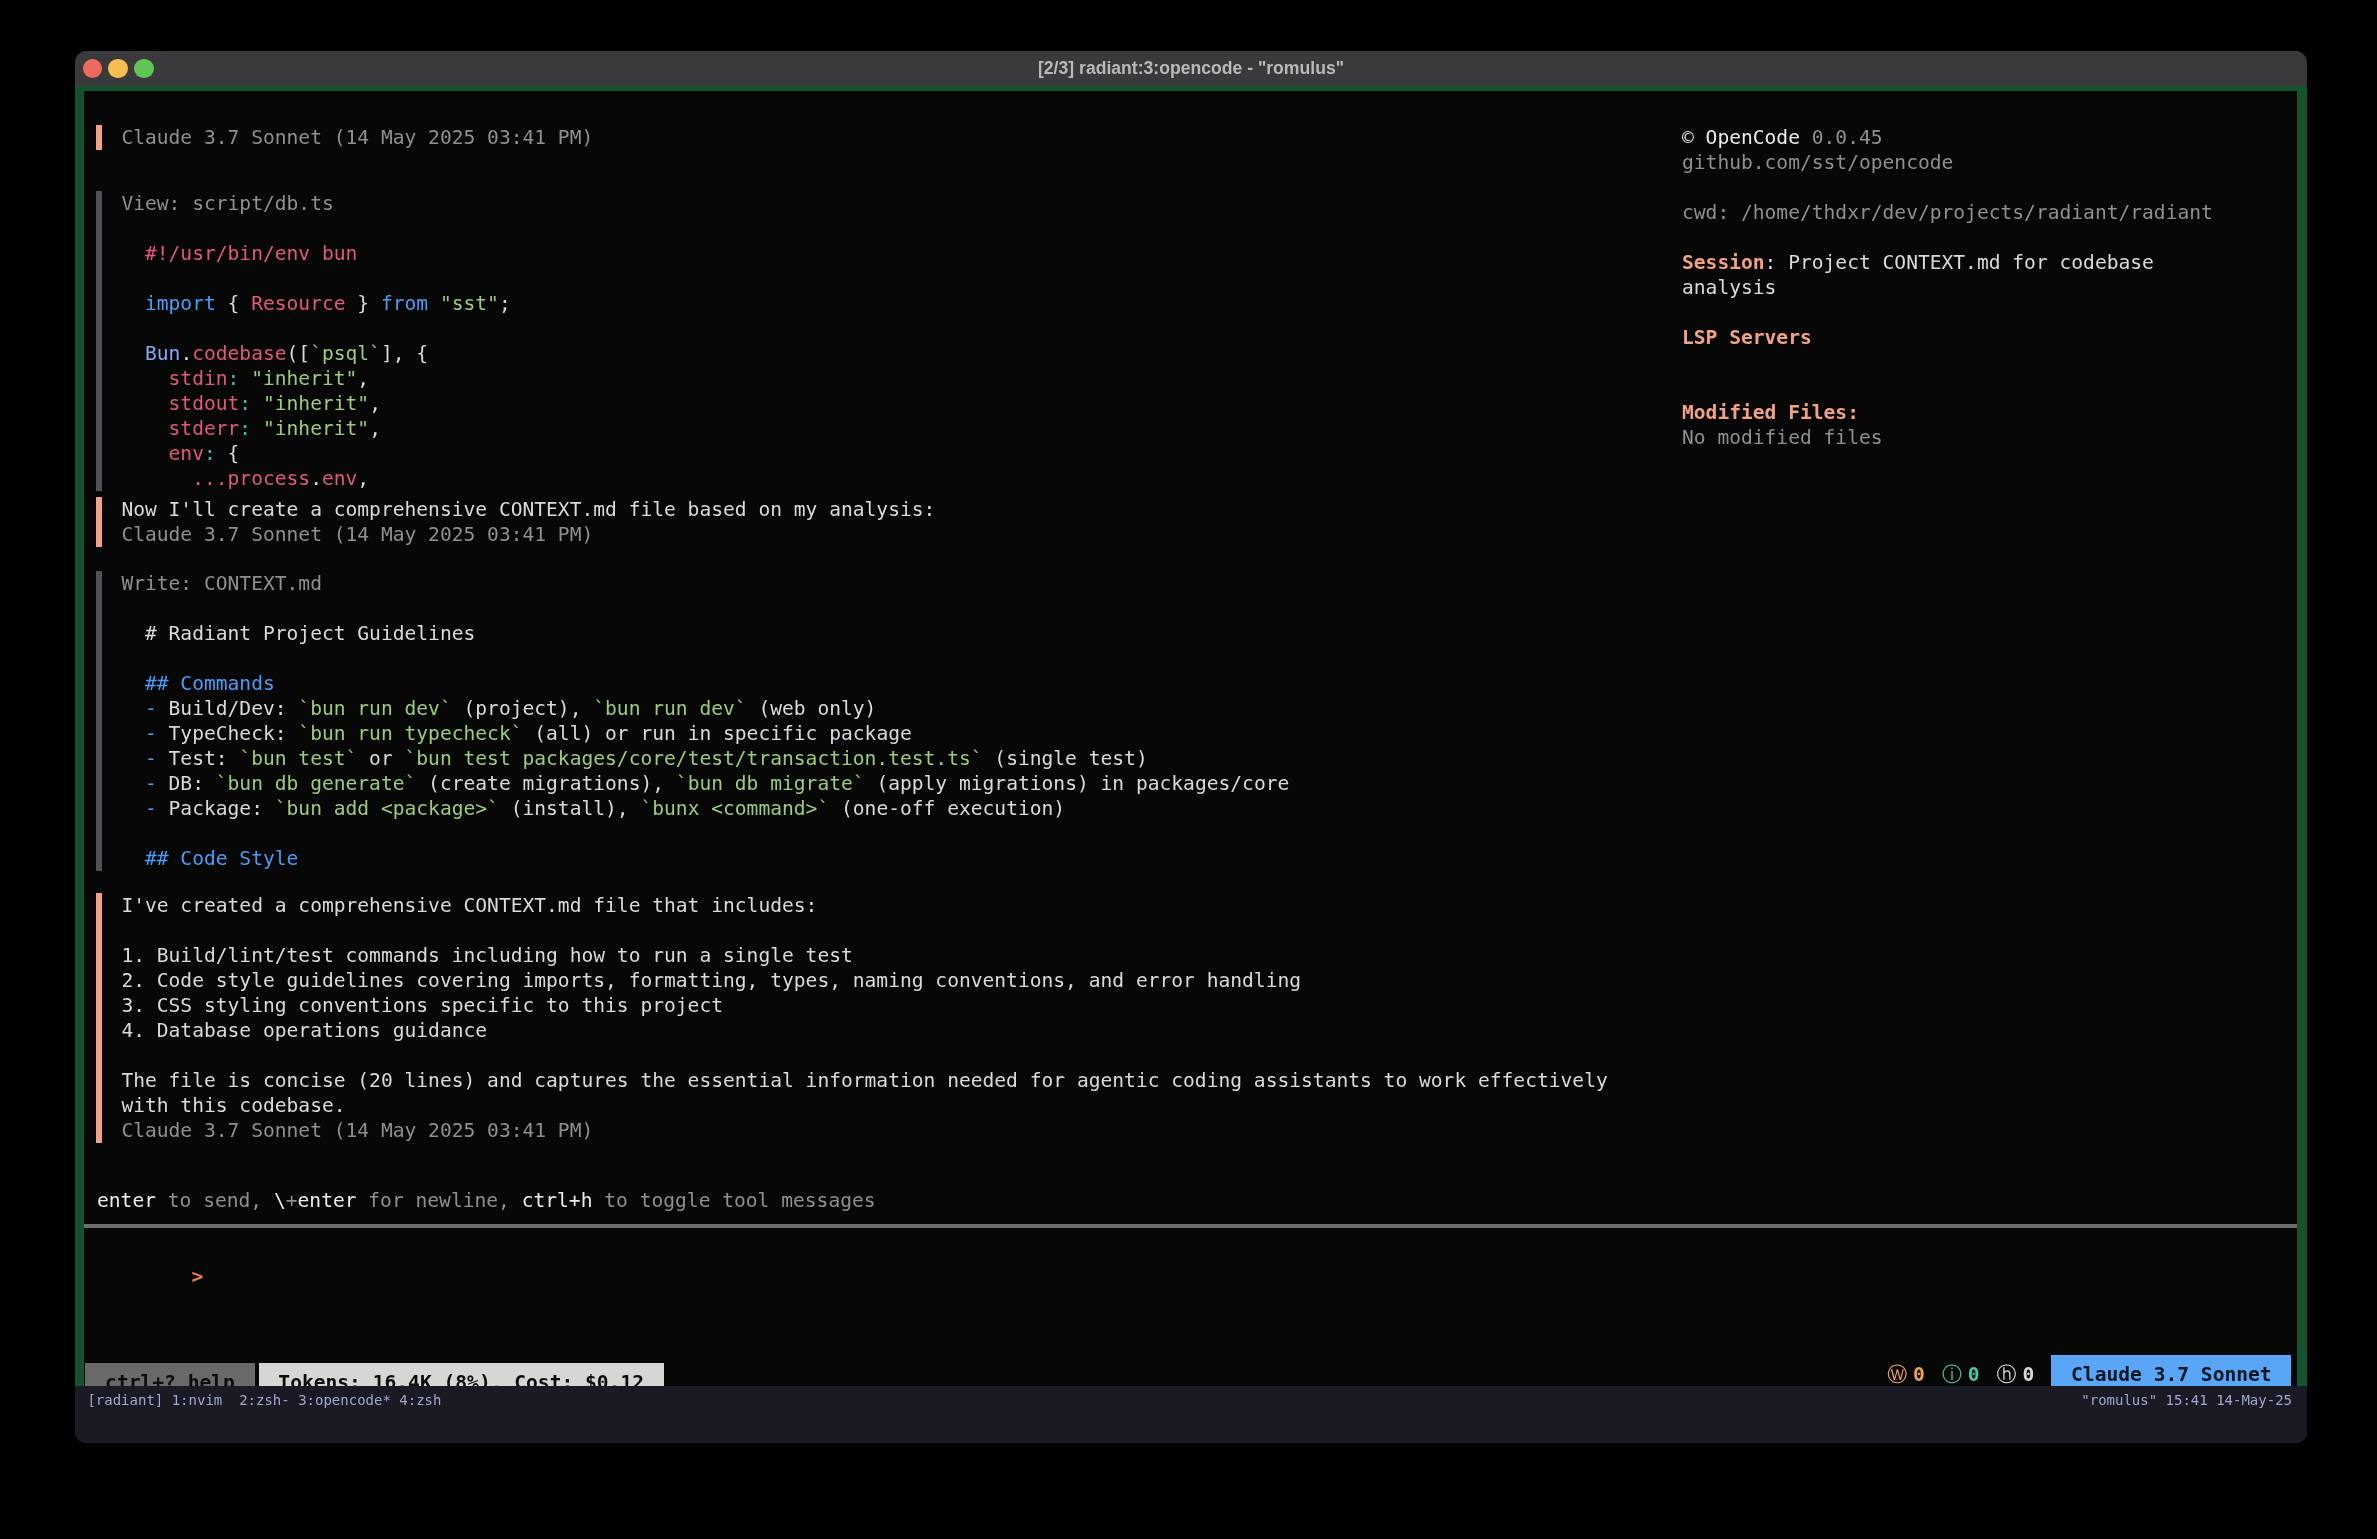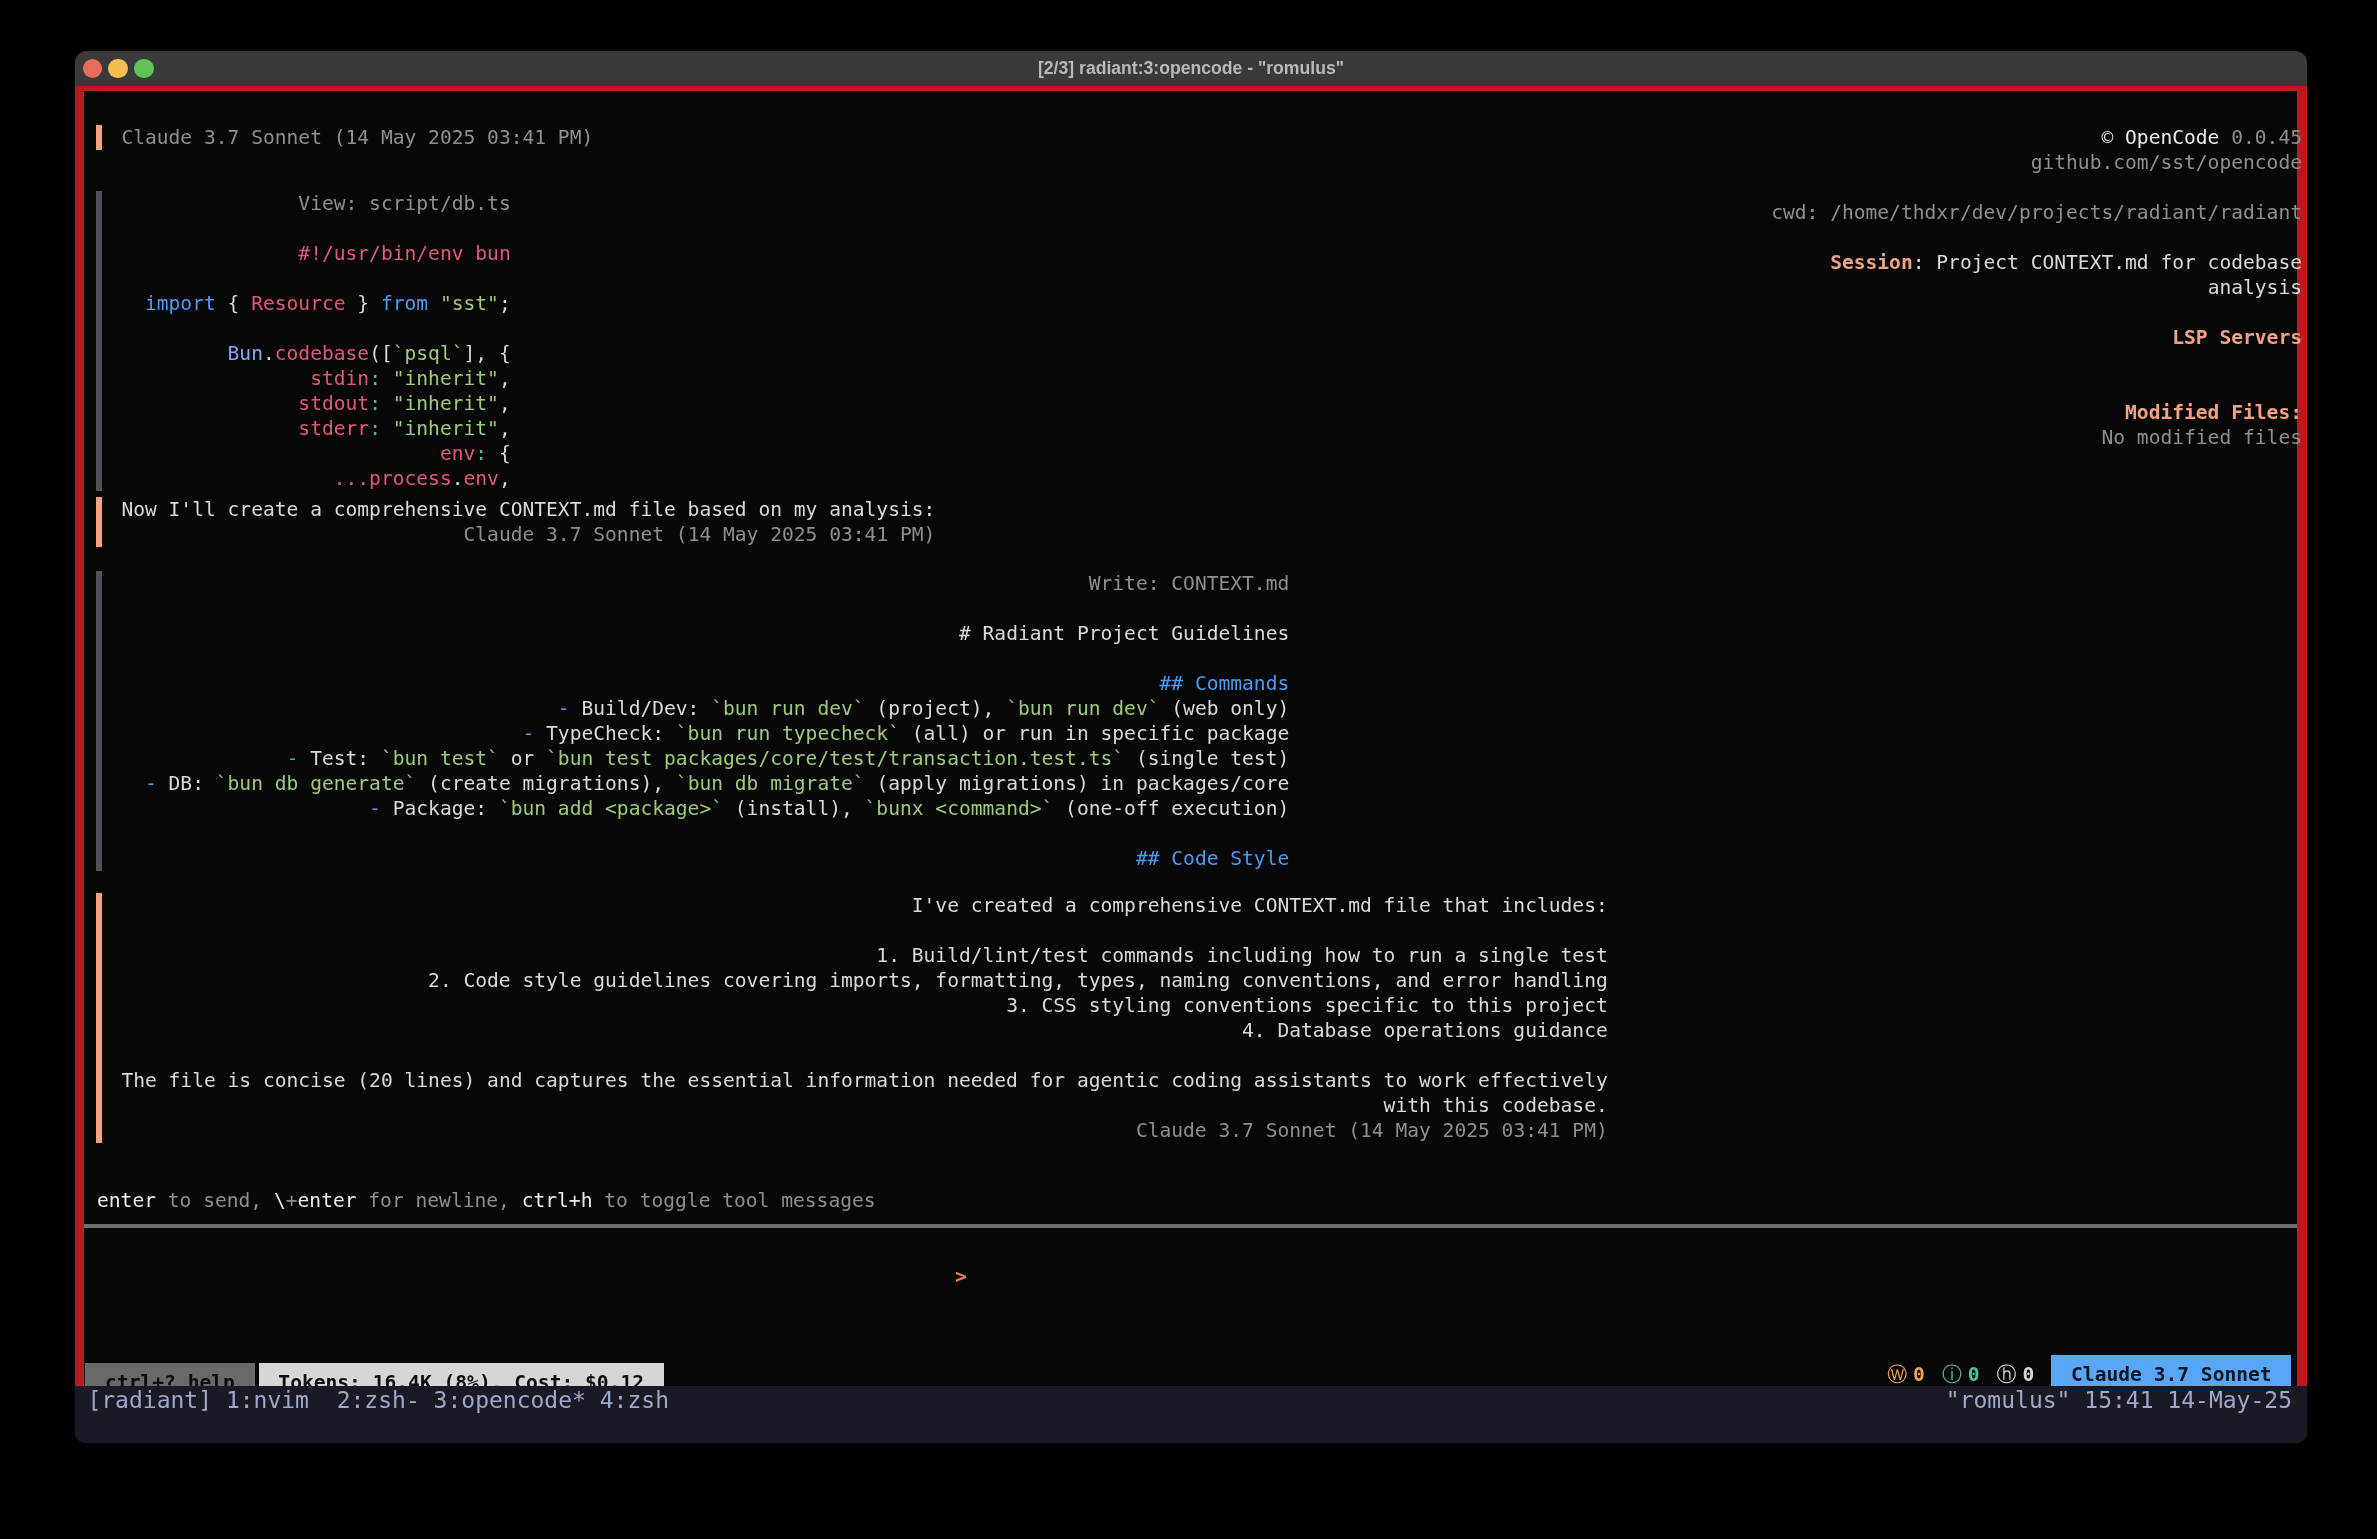--- a/index.html
+++ b/index.html
@@ -11,21 +11,21 @@
   #titlebar{position:absolute;left:0;top:0;right:0;height:35px;background:#3a3a3c;
             border-bottom:0.7px solid #2a2a2c;}
   .tl{position:absolute;top:7.8px;width:19.6px;height:19.6px;border-radius:50%;}
   #tl-close{left:7.8px;background:#ed6a5e;}
   #tl-min{left:33px;background:#f5bf4f;}
   #tl-zoom{left:59px;background:#61c454;}
   #title{position:absolute;left:0;right:0;top:0;height:35px;line-height:35px;
          text-align:center;color:#b9b9b9;font-weight:bold;font-size:17.6px;
          font-family:"Liberation Sans",sans-serif;}
   
-  #content{position:absolute;left:0;top:35px;right:0;bottom:0;background:#b91c1c;text-align:right;}
+  #content{position:absolute;left:0;top:35px;right:0;bottom:0;background:#14532d;}
   #term{position:absolute;left:9px;right:10.4px;top:5.2px;bottom:57px;background:#070708;}
   .line{height:25px;line-height:25px;font-size:19.6px;white-space:pre;}
   .block{position:absolute;left:12.4px;border-left:6.5px solid #515158;padding-left:19px;}
   .bar-orange{border-left-color:#f2a384;}
   .bar-gray{border-left-color:#515158;}
   .w{color:#dadada;}
   .wb{color:#ececec;font-weight:normal;}
   .meta{color:#8f8f8f;}
   .pink{color:#e25878;}
   .blue{color:#4a9cf5;}
@@ -50,21 +50,21 @@
                align-items:center;gap:17px;}
   .counter{display:flex;align-items:center;gap:5.9px;font-size:19.6px;font-weight:bold;}
   .counter .ico{font-size:20px;font-weight:normal;}
   #counter-warn{color:#f0a34e;}
   #counter-info{color:#45c9a5;}
   #counter-hint{color:#d6d6d6;}
   #chip-model{background:#58a6f5;color:#0d1520;}
   
   #tmuxbar{position:absolute;left:0;right:0;top:1300px;bottom:0;background:#191a24;}
   #tmux-line{position:absolute;left:12.4px;right:15px;top:0;height:29px;line-height:29px;
-             font-size:23px;color:#9fa8cc;white-space:pre;display:flex;}
+             font-size:14px;color:#9fa8cc;white-space:pre;display:flex;}
   #tmux-right{margin-left:auto;}
 </style>
 </head>
 <body>
 
 <div id="win">
   <div id="titlebar">
     <div class="tl" id="tl-close"></div>
     <div class="tl" id="tl-min"></div>
     <div class="tl" id="tl-zoom"></div>

